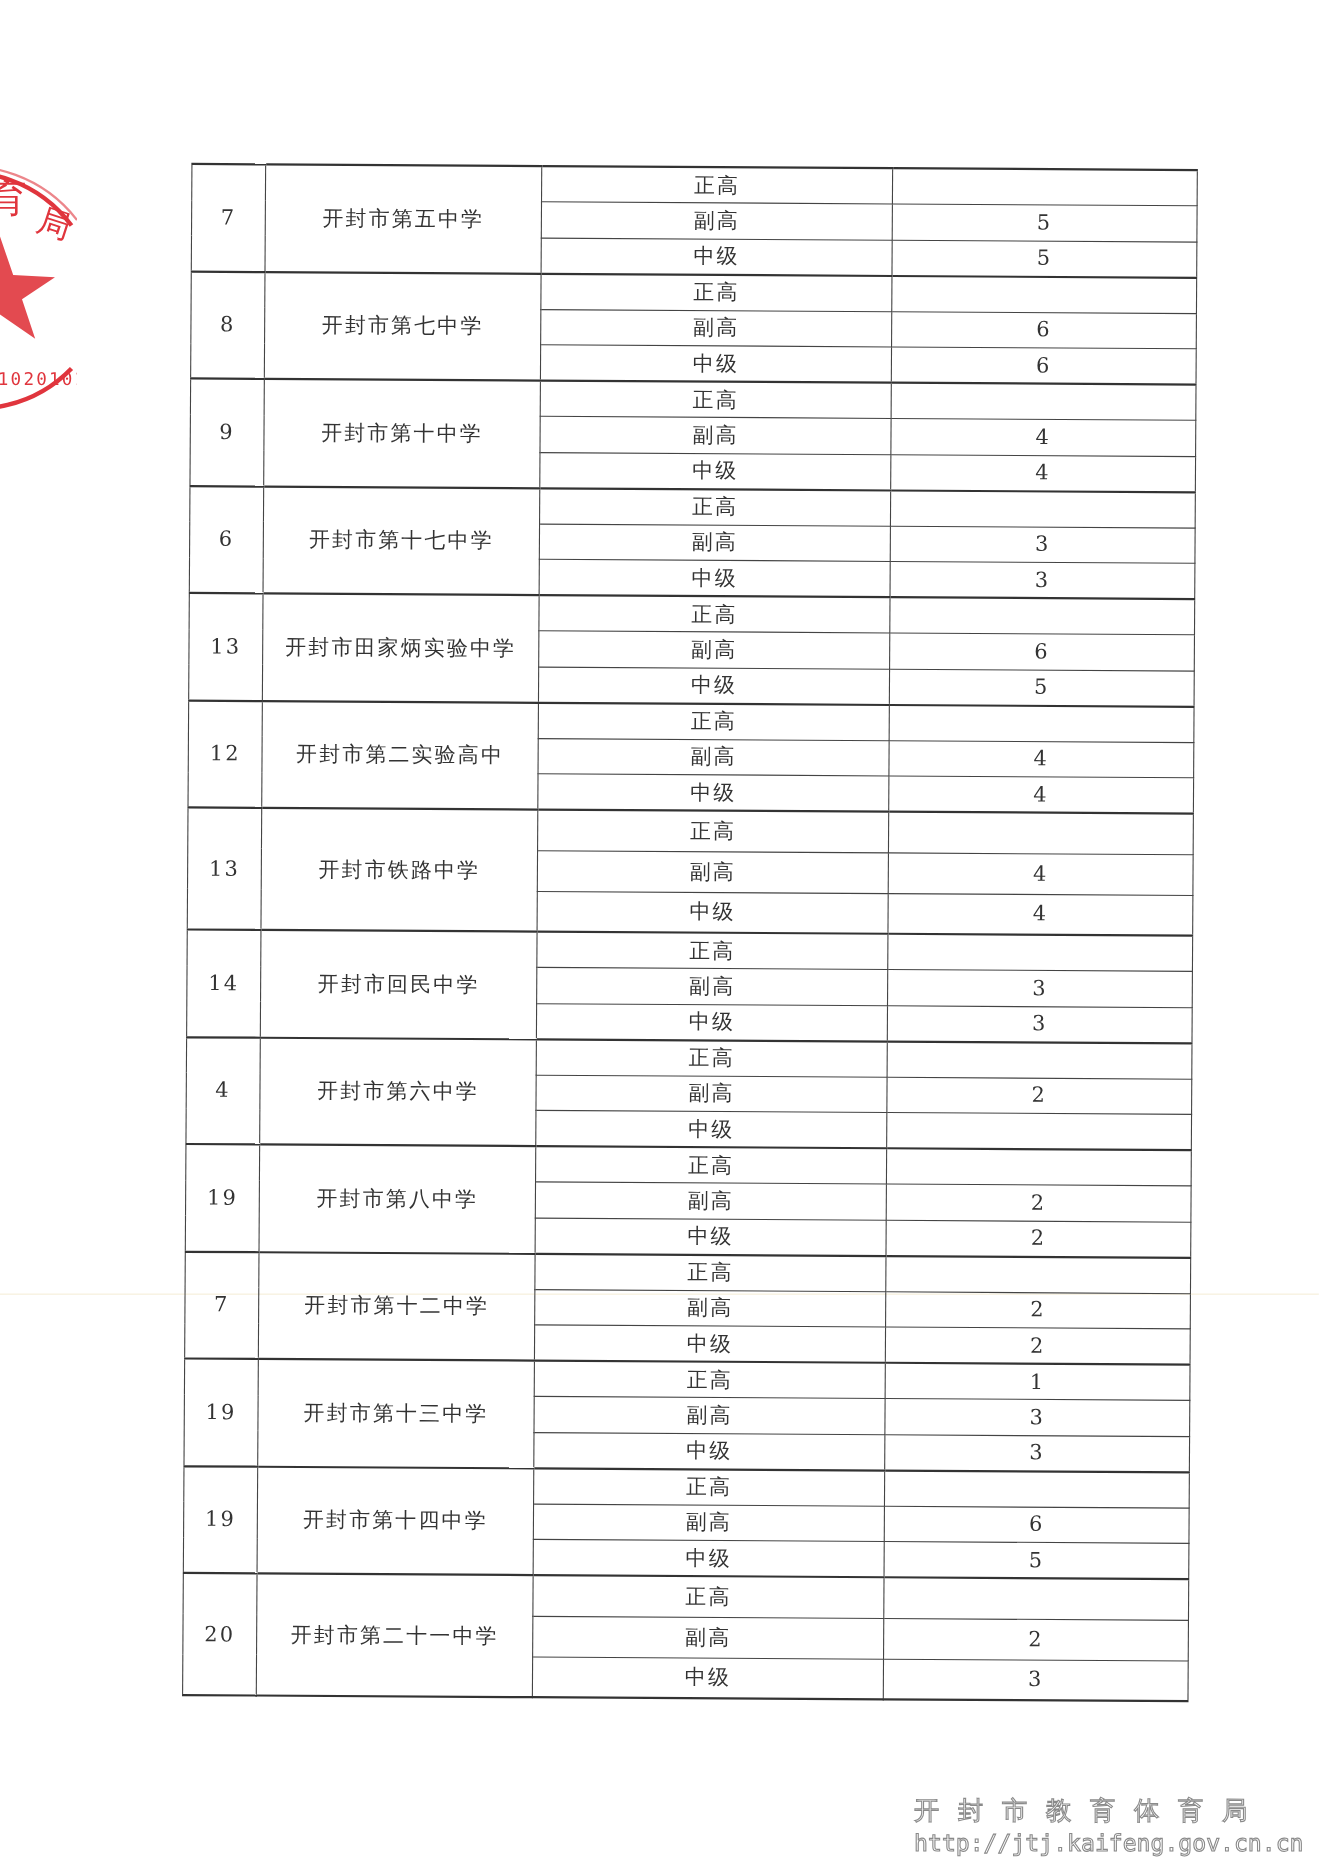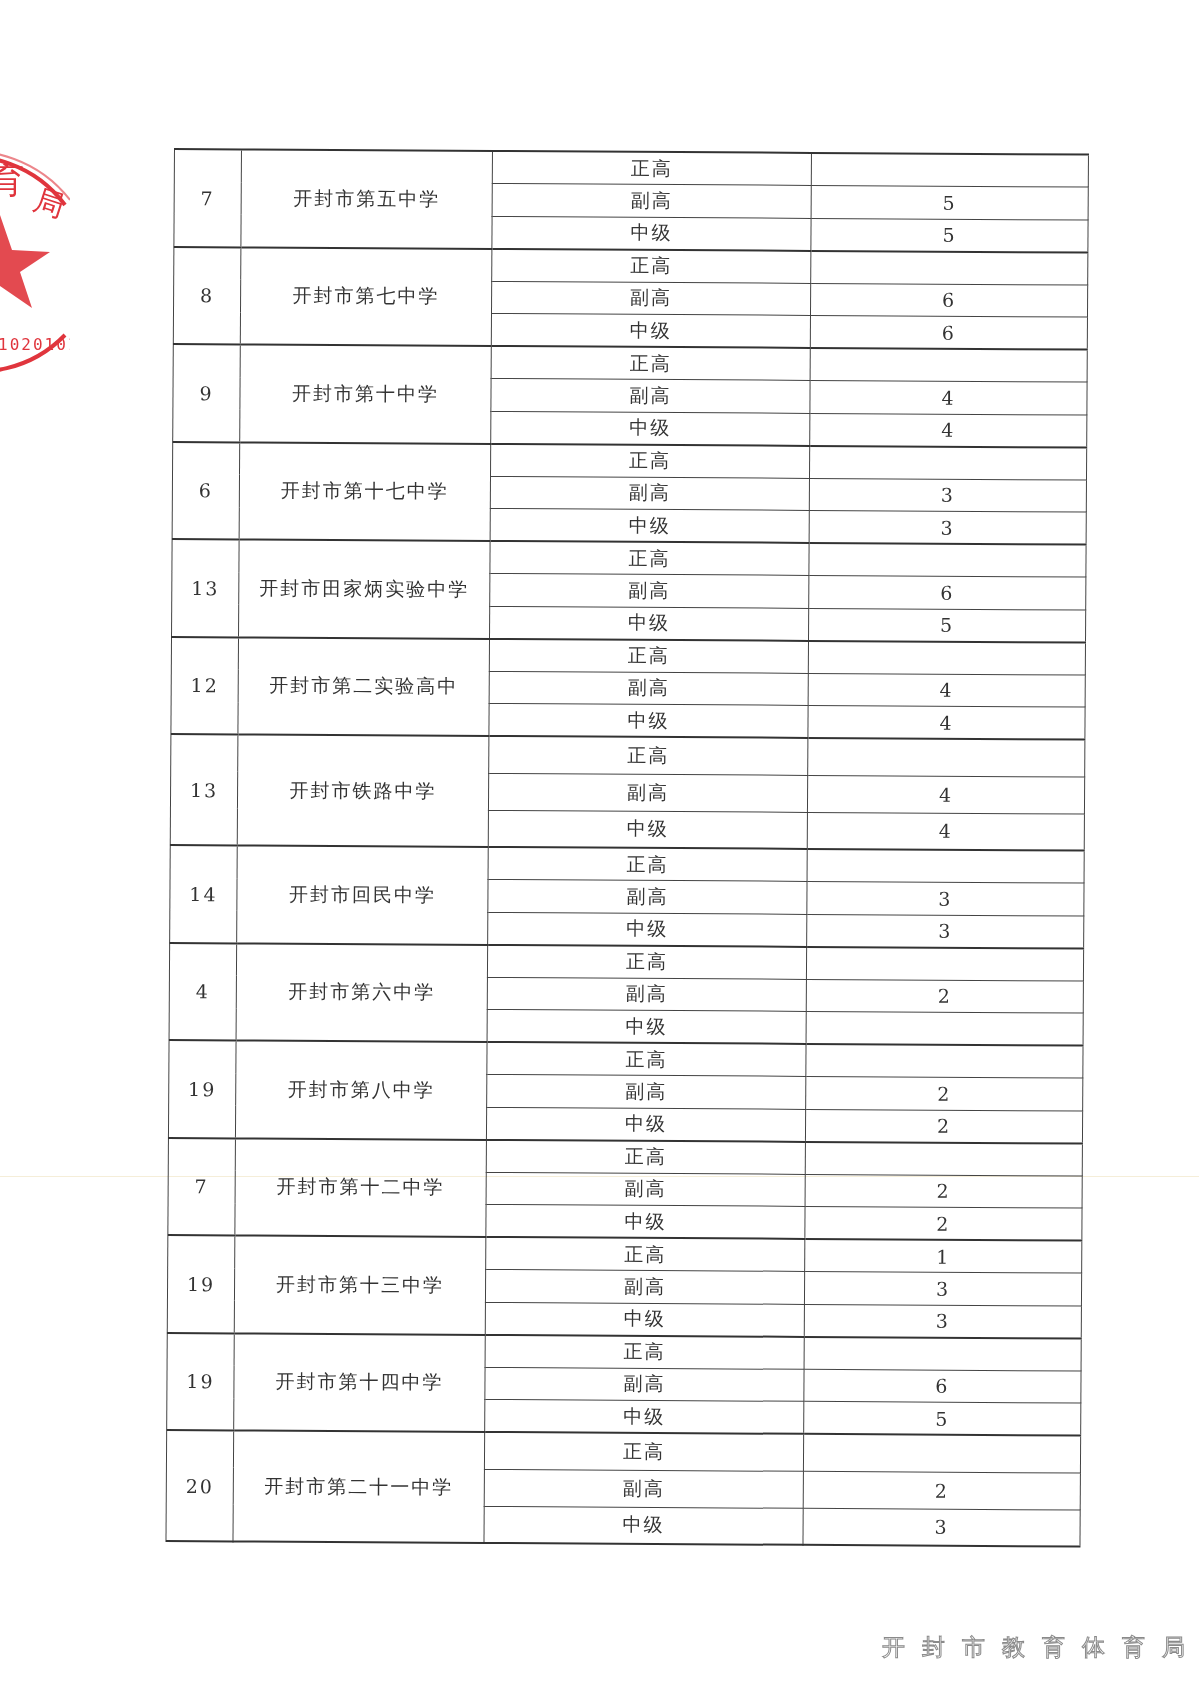--- a/index.html
+++ b/index.html
@@ -264,13 +264,14 @@
         <tr style="height: 37px;">
           <td class="level">中级</td>
           <td class="count">3</td>
         </tr>
       </tbody>
   </table>
 </div>
 
 <div class="footer">
   <div class="org">开封市教育体育局</div>
+  <div class="url">http://jtj.kaifeng.gov.cn.cn</div>
 </div>
 
 </body></html>

